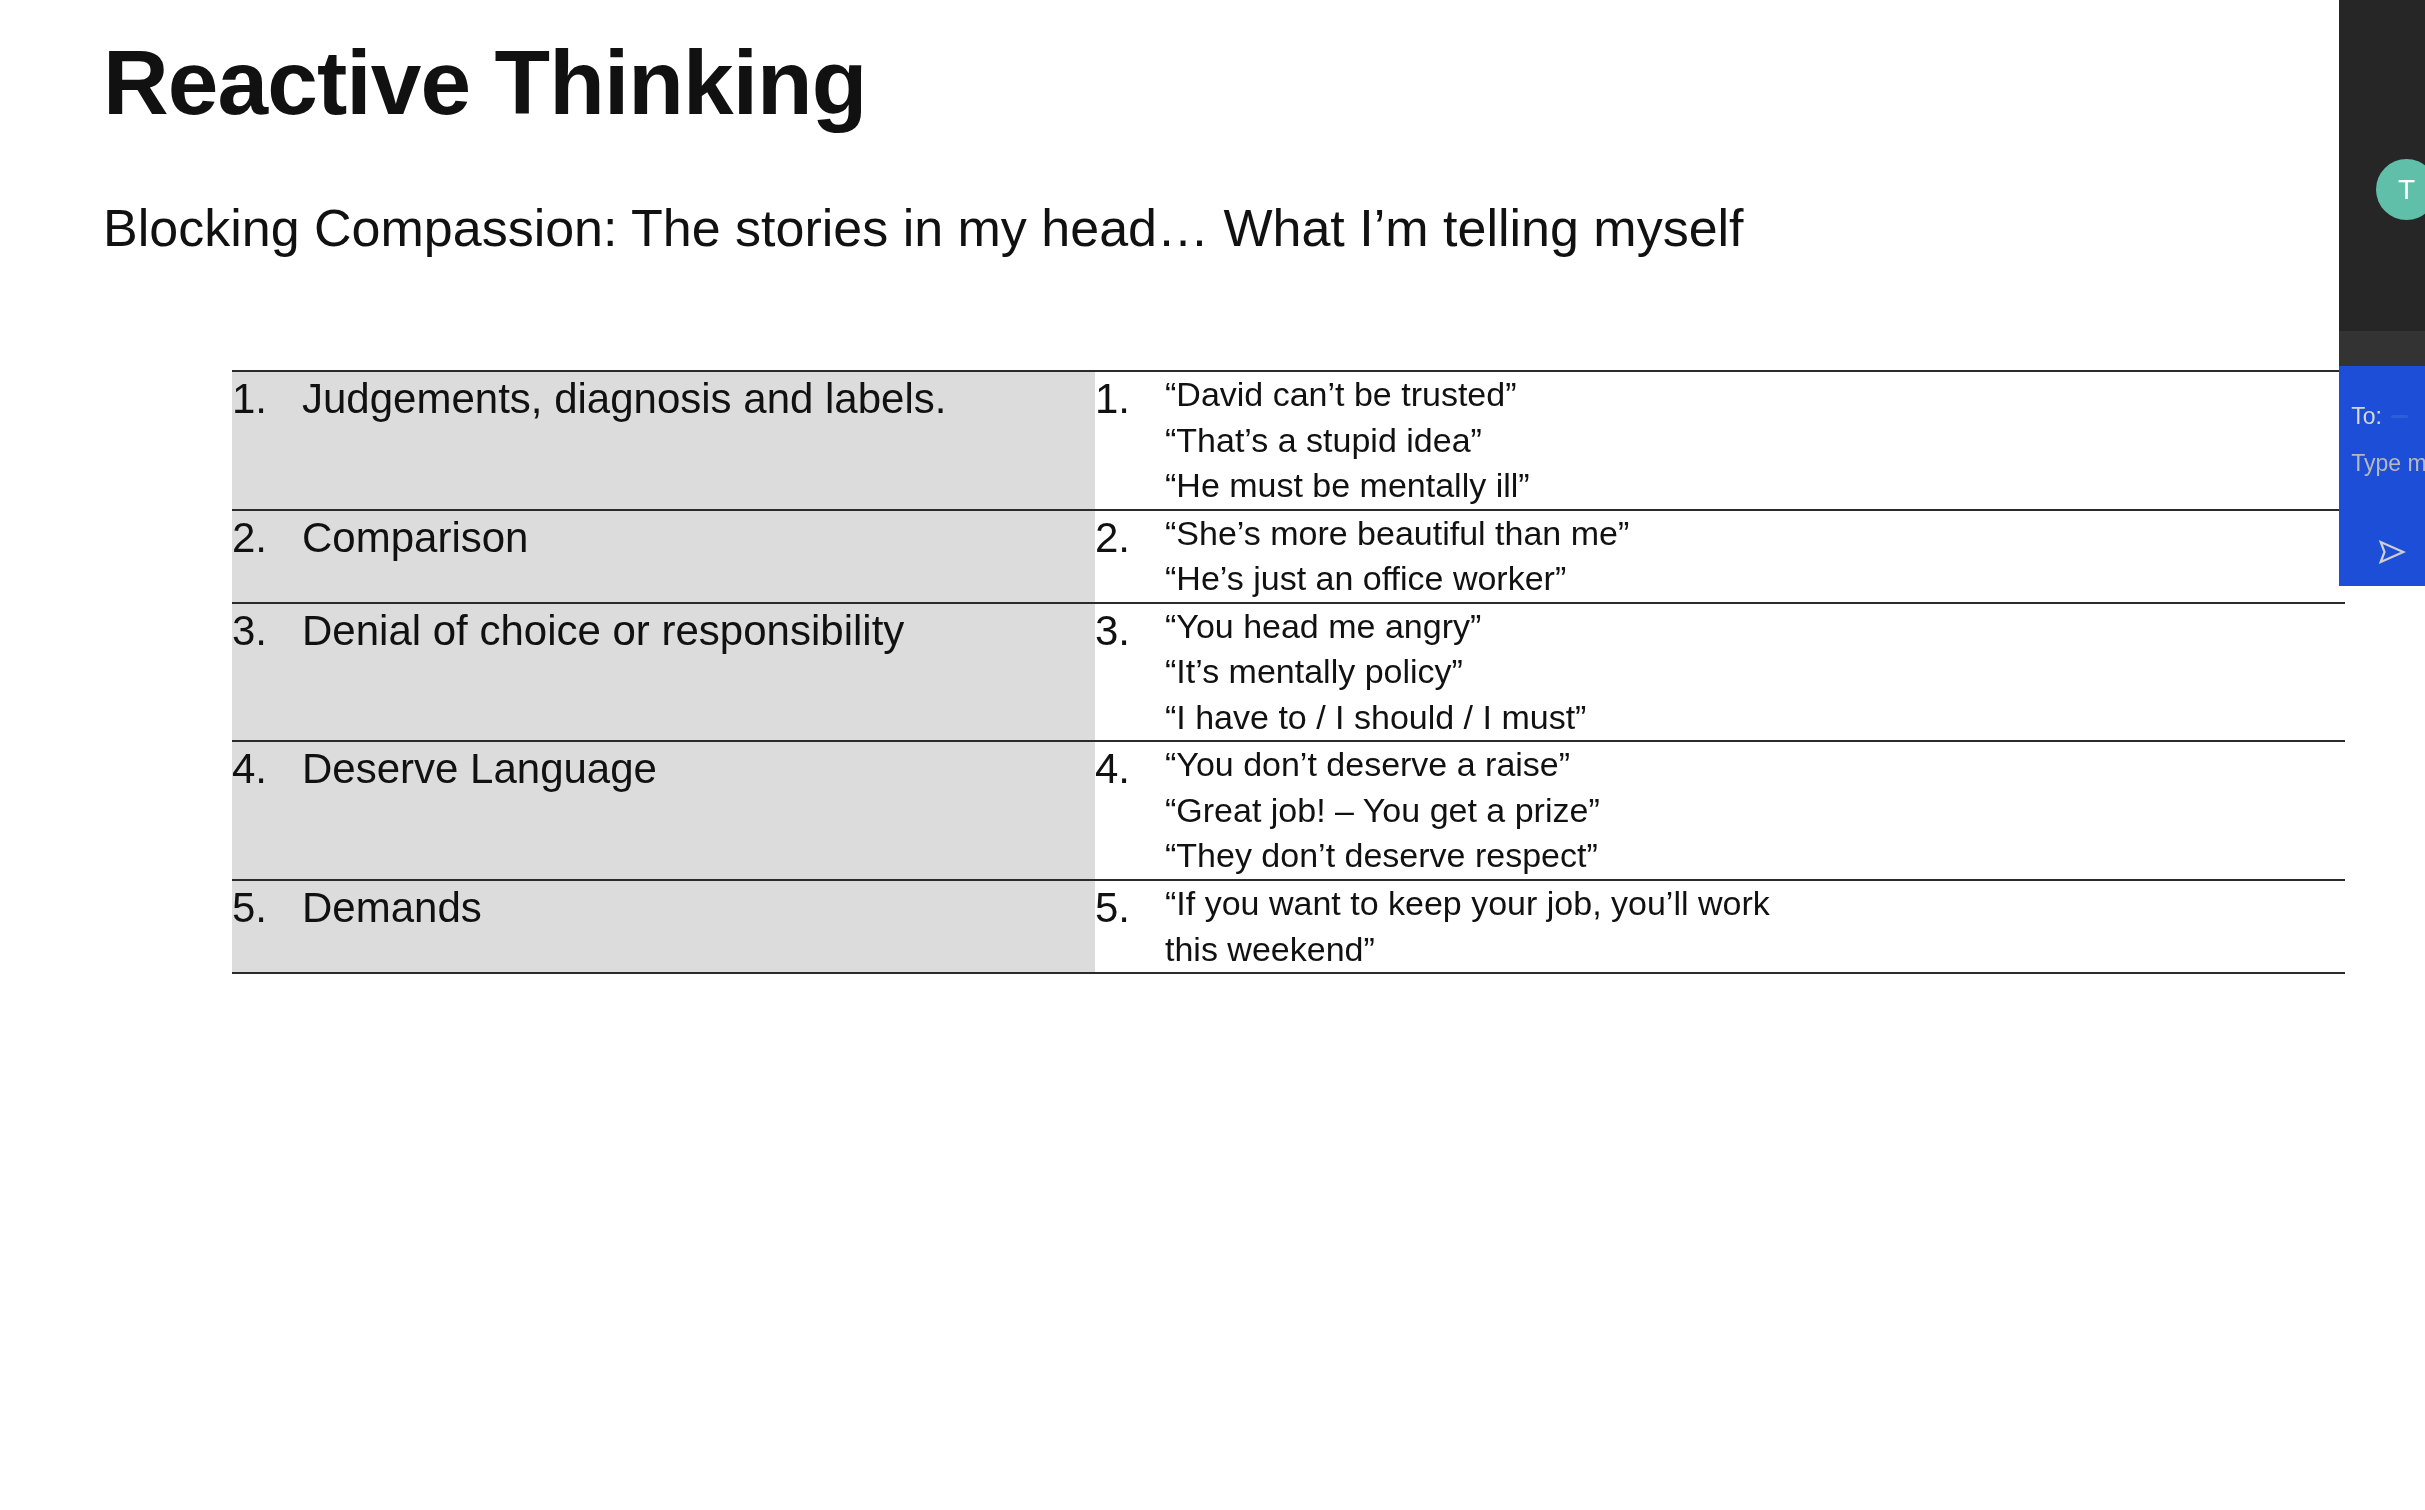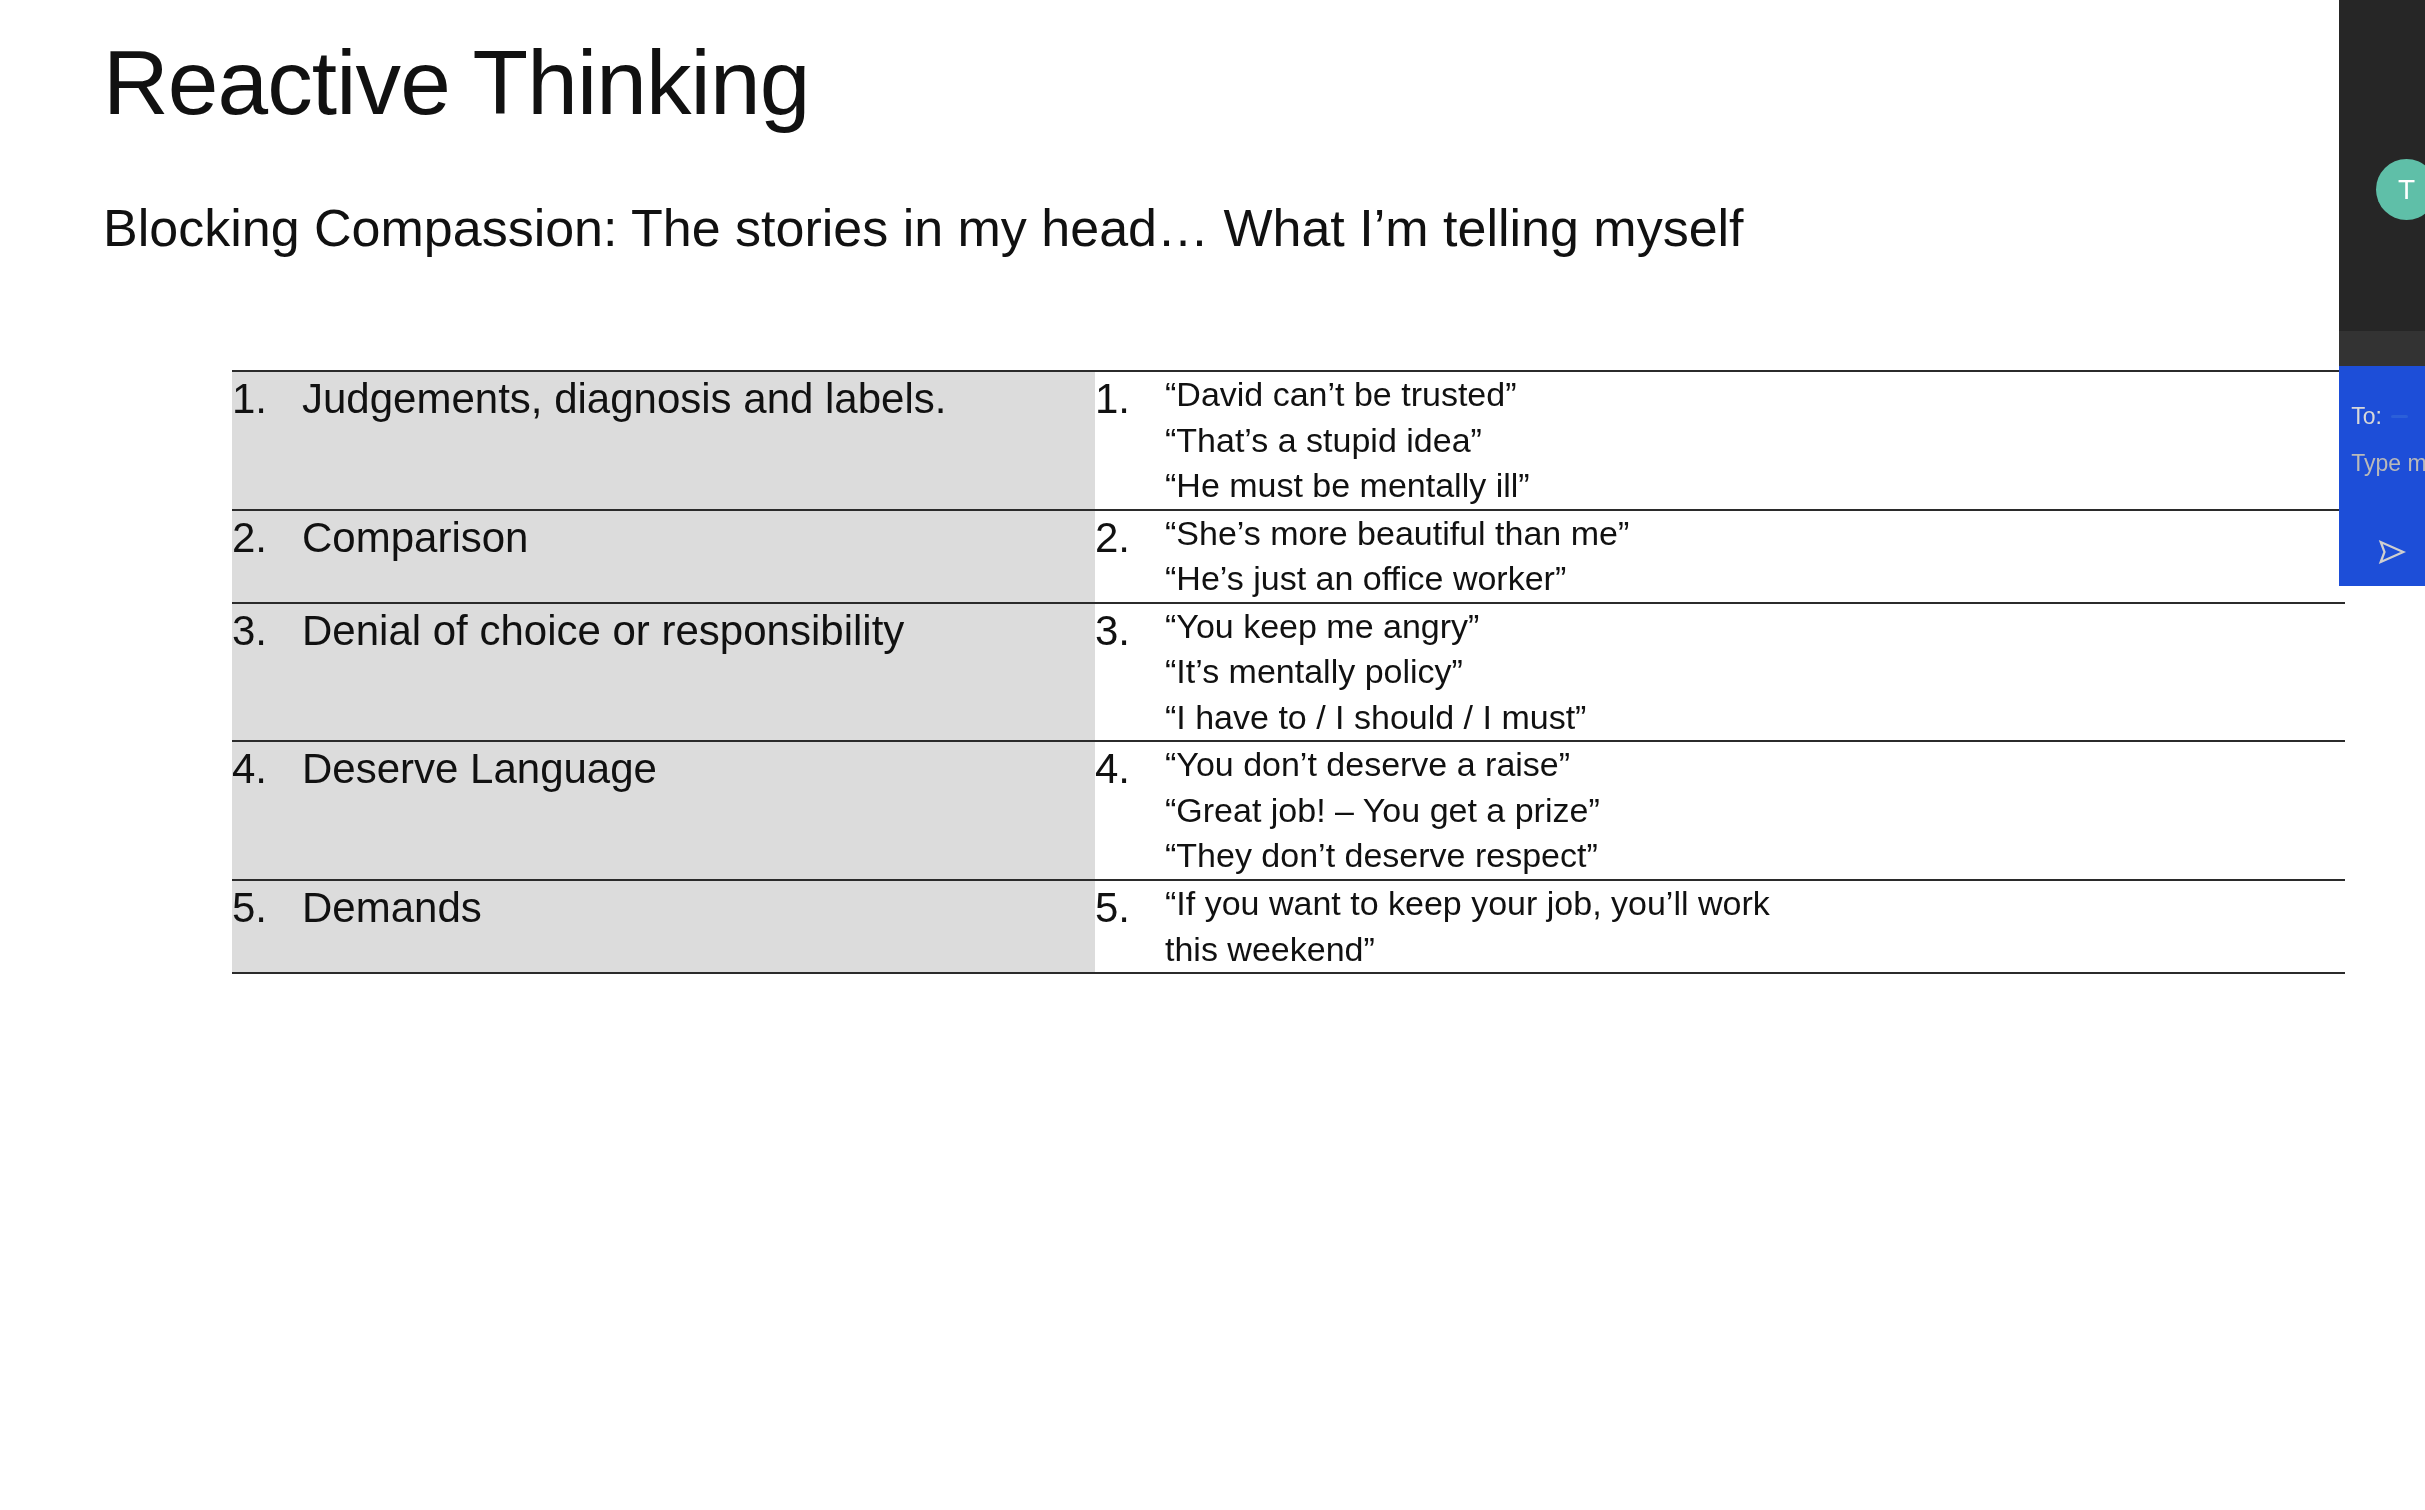--- a/index.html
+++ b/index.html
@@ -21,21 +21,21 @@
     position: absolute;
     inset: 0;
     background: #ffffff;
   }
 
   #slide-title {
     position: absolute;
     left: 103px;
     top: 33px;
     font-size: 91px;
-    font-weight: 400;
+    font-weight: 700;
     letter-spacing: -0.9px;
     line-height: 1.1;
     color: #111111;
     white-space: nowrap;
   }
 
   #slide-subtitle {
     position: absolute;
     left: 103px;
     top: 199px;
@@ -236,21 +236,21 @@
         <td class="col-term">
           <div class="row-inner">
             <span class="row-num">3.</span>
             <span class="row-body term-text">Denial of choice or responsibility</span>
           </div>
         </td>
         <td class="col-examples">
           <div class="row-inner">
             <span class="row-num">3.</span>
             <span class="row-body">
-              <div class="example-line">“You keep me angry”</div>
+              <div class="example-line">“You head me angry”</div>
               <div class="example-line">“It’s mentally policy”</div>
               <div class="example-line">“I have to / I should / I must”</div>
             </span>
           </div>
         </td>
       </tr>
 
       <tr>
         <td class="col-term">
           <div class="row-inner">

